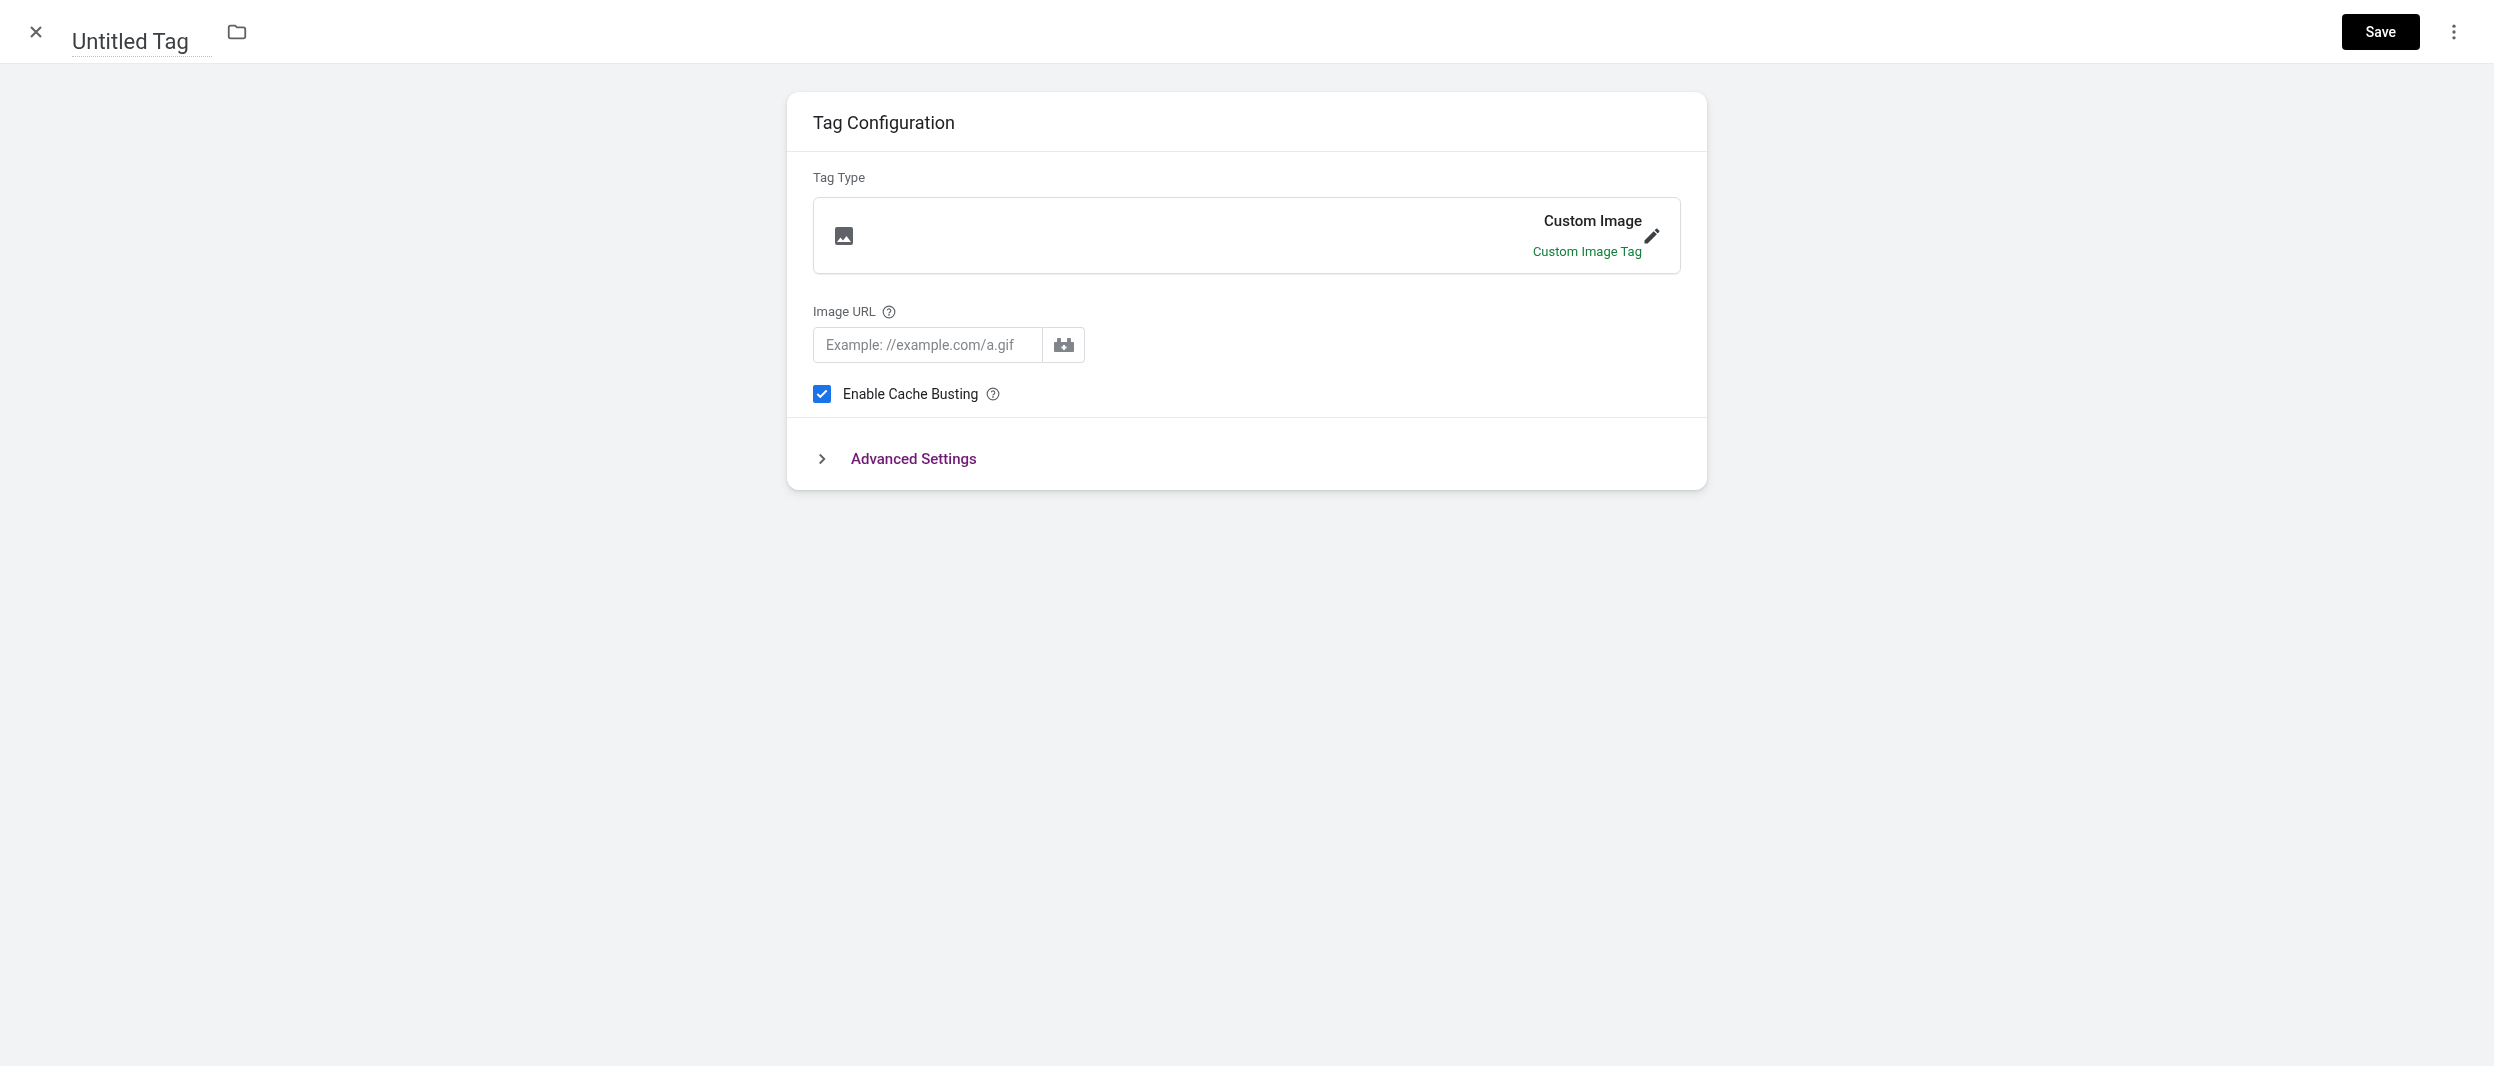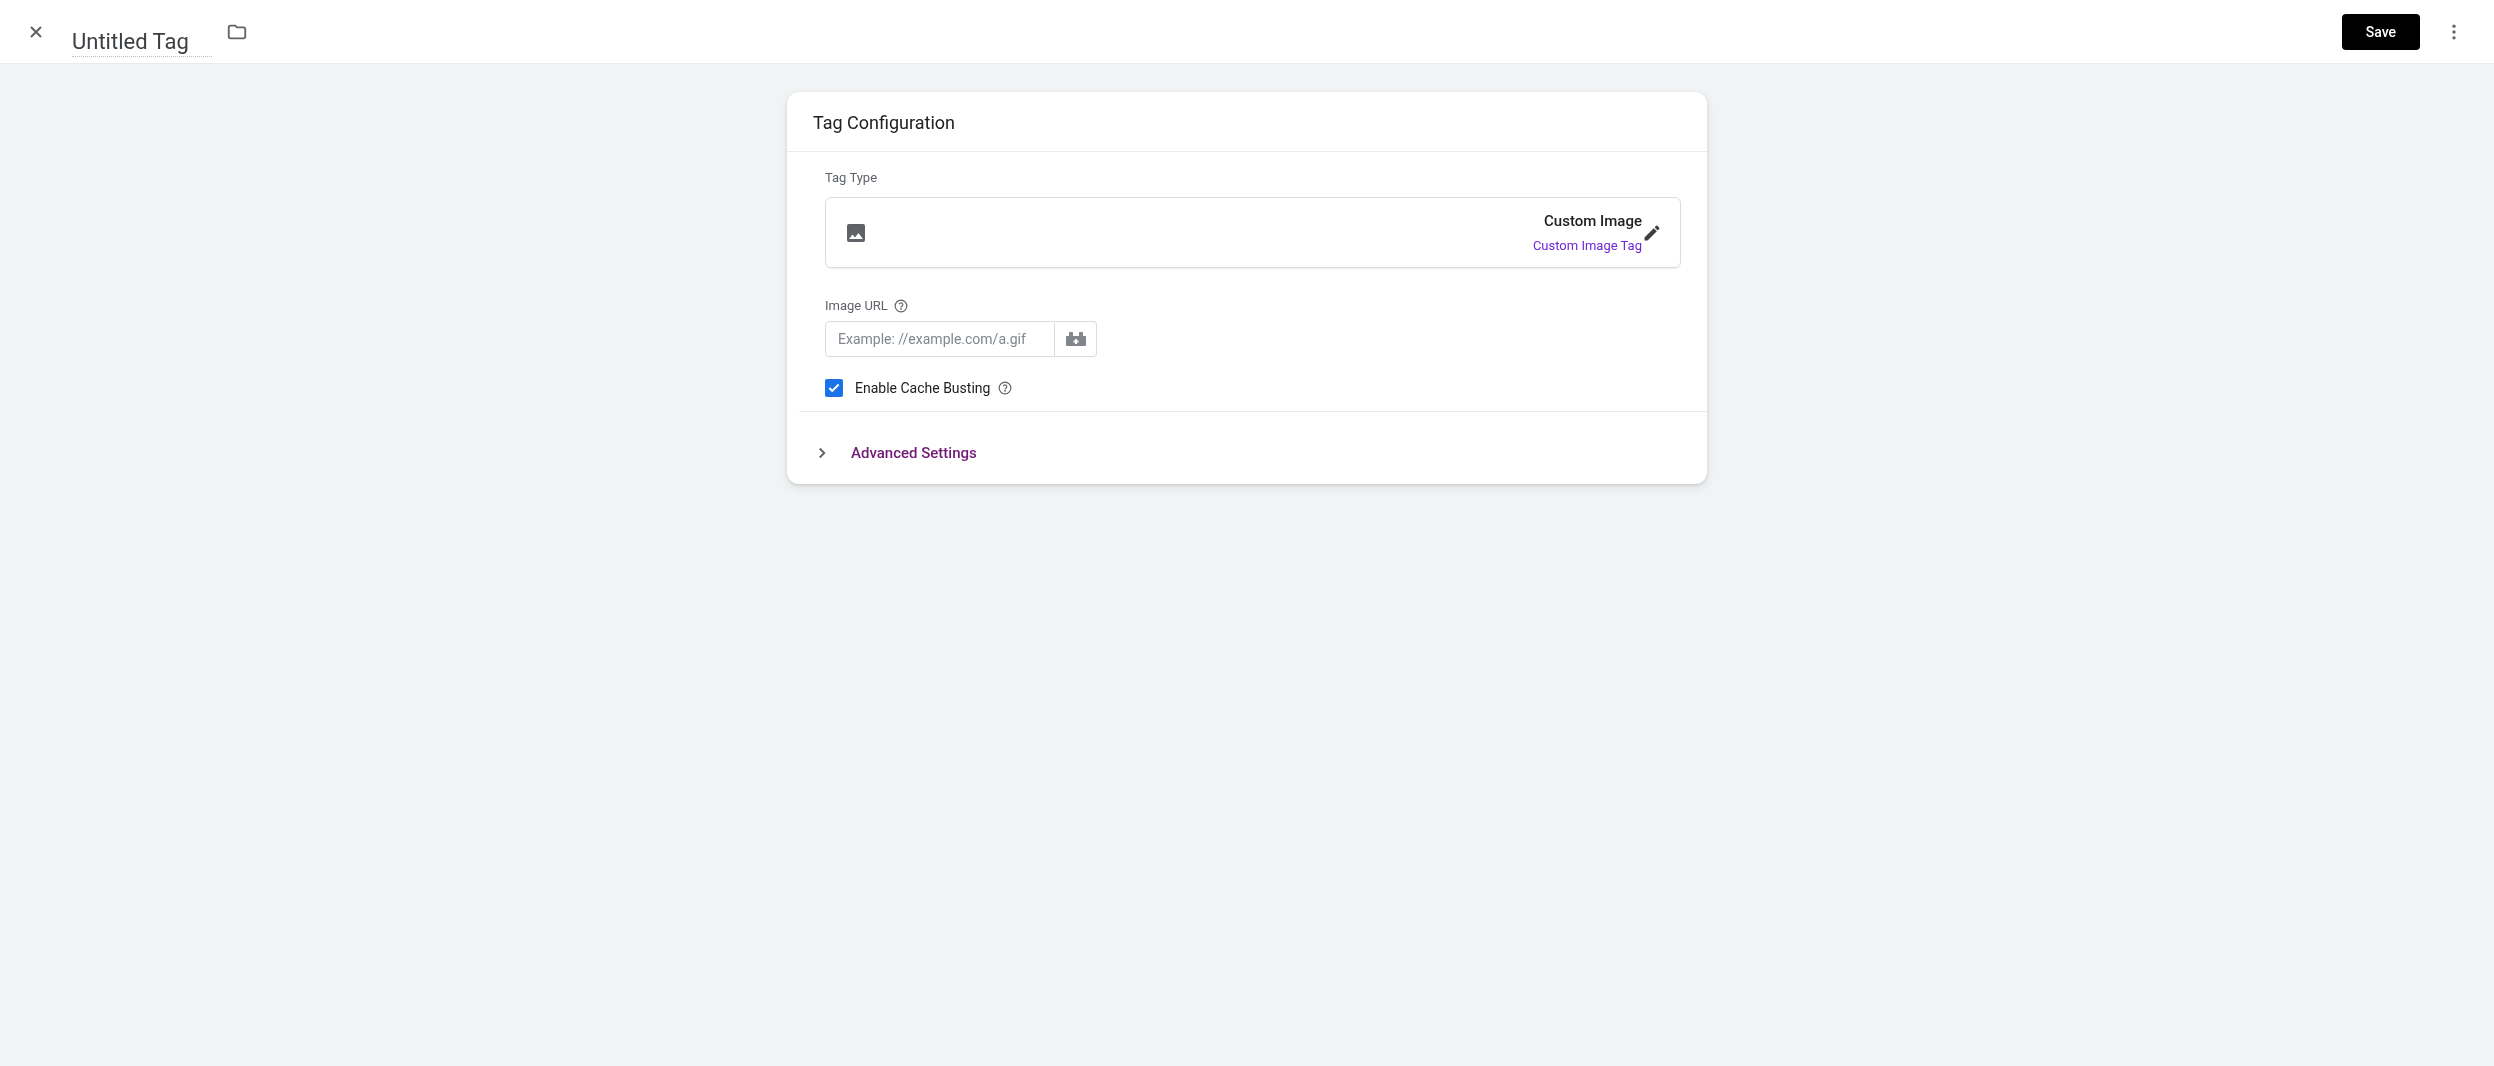--- a/index.html
+++ b/index.html
@@ -74,21 +74,21 @@
     box-shadow: 0 1px 3px rgba(60,64,67,.15), 0 4px 8px rgba(60,64,67,.1);
     overflow: hidden;
   }
   .card-header {
     padding: 20px 26px 18px 26px;
     font-size: 18px;
     color: #202124;
     border-bottom: 1px solid #e8eaed;
   }
   .card-body {
-    padding: 18px 26px 12px 38px;
+    padding: 18px 26px 12px 26px;
   }
   .sub-label {
     color: #5f6368;
     font-size: 13px;
     margin-bottom: 12px;
   }
   .tagtype-box {
     border: 1px solid #dadce0;
     border-radius: 6px;
     padding: 14px 18px;
@@ -106,22 +106,22 @@
     display: flex; align-items: center;
   }
   .tagtype-text { flex: 1; }
   .tagtype-title {
     font-size: 15px;
     font-weight: 500;
     color: #202124;
   }
   .tagtype-sub {
     font-size: 13px;
-    color: #6d28d9;
-    margin-top: 8px;
+    color: #15803d;
+    margin-top: 14px;
   }
   .edit-icon {
     color: #3c4043;
     cursor: pointer;
     display: flex; align-items: center;
   }
   .field-label {
     color: #5f6368;
     font-size: 13px;
     display: flex;

